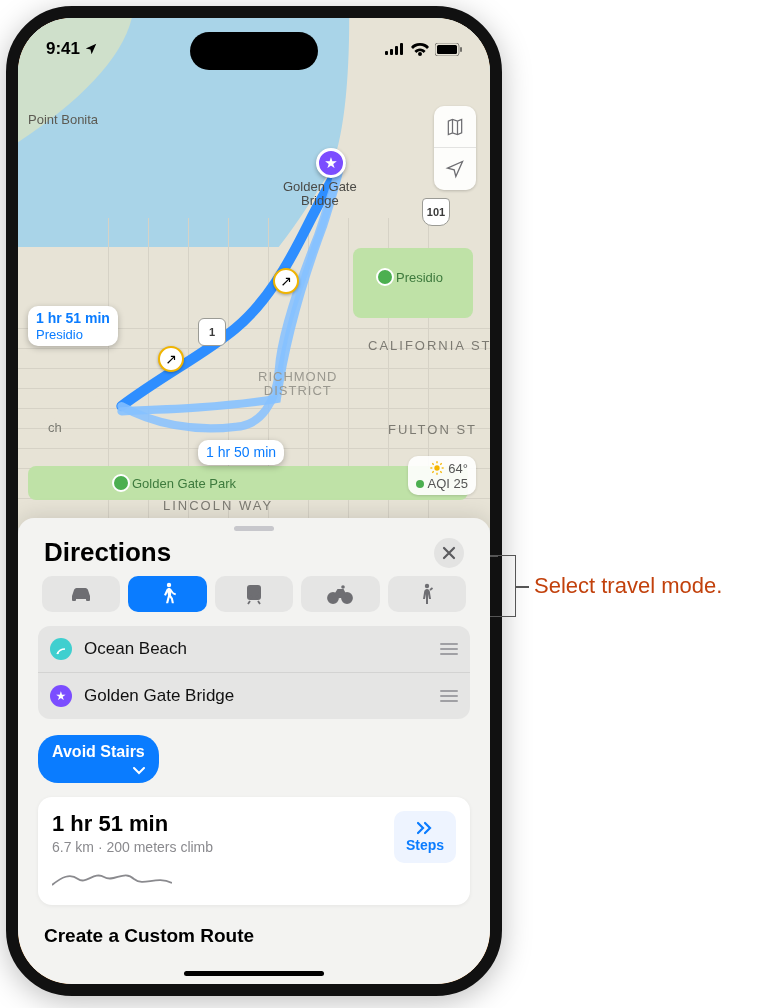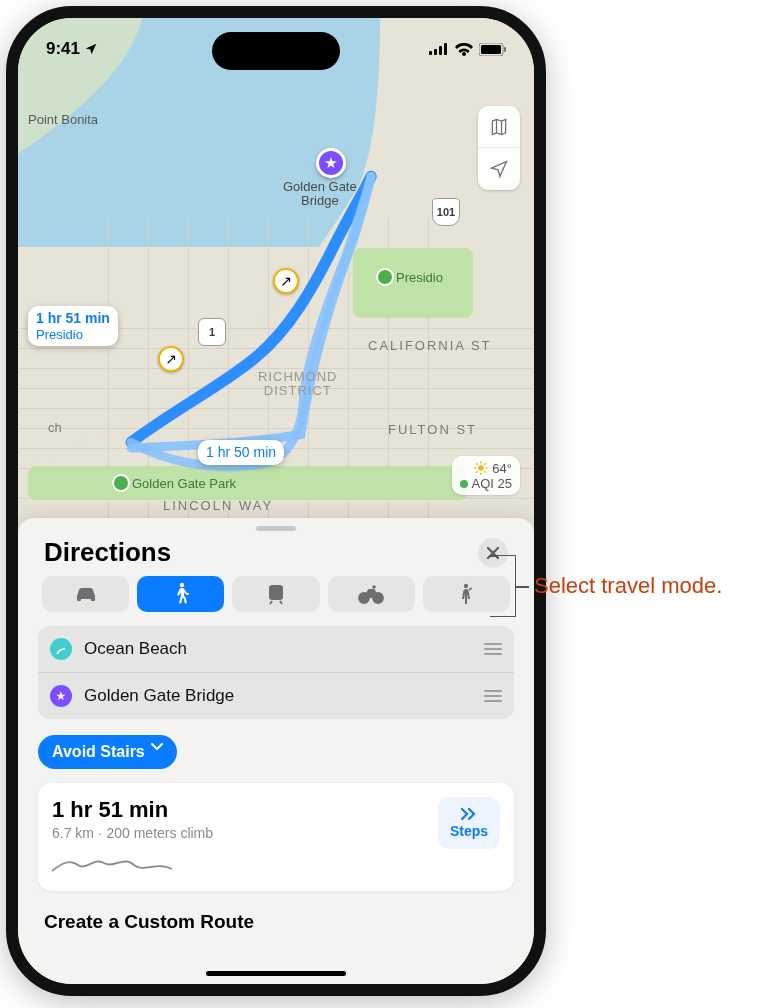--- a/index.html
+++ b/index.html
@@ -7,21 +7,21 @@
     font-family: -apple-system, BlinkMacSystemFont, "Helvetica Neue", sans-serif;
     background: #fff;
     width: 782px;
     height: 1008px;
     position: relative;
   }
   
   .phone {
     position: absolute;
     top: 6px; left: 6px;
-    width: 540px; height: 990px;
+    width: 496px; height: 990px;
     border: 12px solid #111;
     border-radius: 66px;
     background: #fdba74;
     overflow: hidden;
     box-shadow: 0 6px 30px rgba(0,0,0,.25);
   }
   .notch {
     position: absolute;
     top: 14px; left: 50%;
     transform: translateX(-50%);
@@ -155,23 +155,23 @@
   .wp:last-child { border-bottom:none; }
   .wp .ic {
     width:22px; height:22px; border-radius:50%; margin-right:12px;
     display:flex; align-items:center; justify-content:center; flex-shrink:0;
   }
   .wp .lbl { flex:1; font-size:17px; color:#111; }
   .wp .grip { color:#a0a0a4; display:flex; flex-direction:column; gap:3px; }
   .wp .grip span { display:block; width:18px; height:2px; background:#a0a0a4; border-radius:1px; }
 
   .pill {
-    display:inline-flex; align-items:flex-start; gap:6px;
+    display:inline-flex; align-items:flex-end; gap:6px;
     background:#0a7cff; color:#fff; font-size:16px; font-weight:600;
-    padding:8px 14px; border-radius:20px; margin-bottom:14px;
+    padding:8px 14px; border-radius:20px; margin-bottom:14px;flex-direction:column;
   }
 
   .route-card {
     background:#fff; border-radius:14px; padding:14px 14px 10px;
     display:flex; justify-content:space-between; align-items:flex-start;
     box-shadow:0 1px 4px rgba(0,0,0,.06);
     margin-bottom:14px;
   }
   .route-card .info .dur { font-size:22px; font-weight:700; }
   .route-card .info .meta { font-size:14px; color:#8a8a8e; margin-top:2px; }
@@ -288,21 +288,21 @@
       <div class="roadlbl" style="left:370px; top:404px;">FULTON ST</div>
       <div class="roadlbl" style="left:145px; top:480px;">LINCOLN WAY</div>
       <div class="roadlbl" style="left:240px; top:352px; letter-spacing:1px; color:#9a988f; white-space:pre; text-align:center; line-height:1.1;">RICHMOND
 DISTRICT</div>
       <div class="placelbl" style="left:378px; top:252px; color:#3d7a3d;text-align:center;">Presidio</div>
       <div class="poi-dot" style="left:358px; top:250px;"></div>
       <div class="placelbl" style="left:114px; top:458px; color:#3d7a3d;">Golden Gate Park</div>
       <div class="poi-dot" style="left:94px; top:456px;"></div>
       <div class="placelbl" style="left:30px; top:402px; color:#7a7a72;">ch</div>
       <div class="shield" style="left:180px; top:300px;">1</div>
-      <div class="shield" style="left:414px; top:180px; border-radius:4px 4px 10px 10px;">101</div>
+      <div class="shield" style="left:404px; top:180px; border-radius:4px 4px 10px 10px;">101</div>
 
       <div class="bubble" style="left:10px; top:288px;">
         <div class="t1">1 hr 51 min</div>
         <div class="t2">Presidio</div>
       </div>
       <div class="bubble alt" style="left:180px; top:422px;">
         <div class="t1">1 hr 50 min</div>
       </div>
 
       <div class="map-controls">

